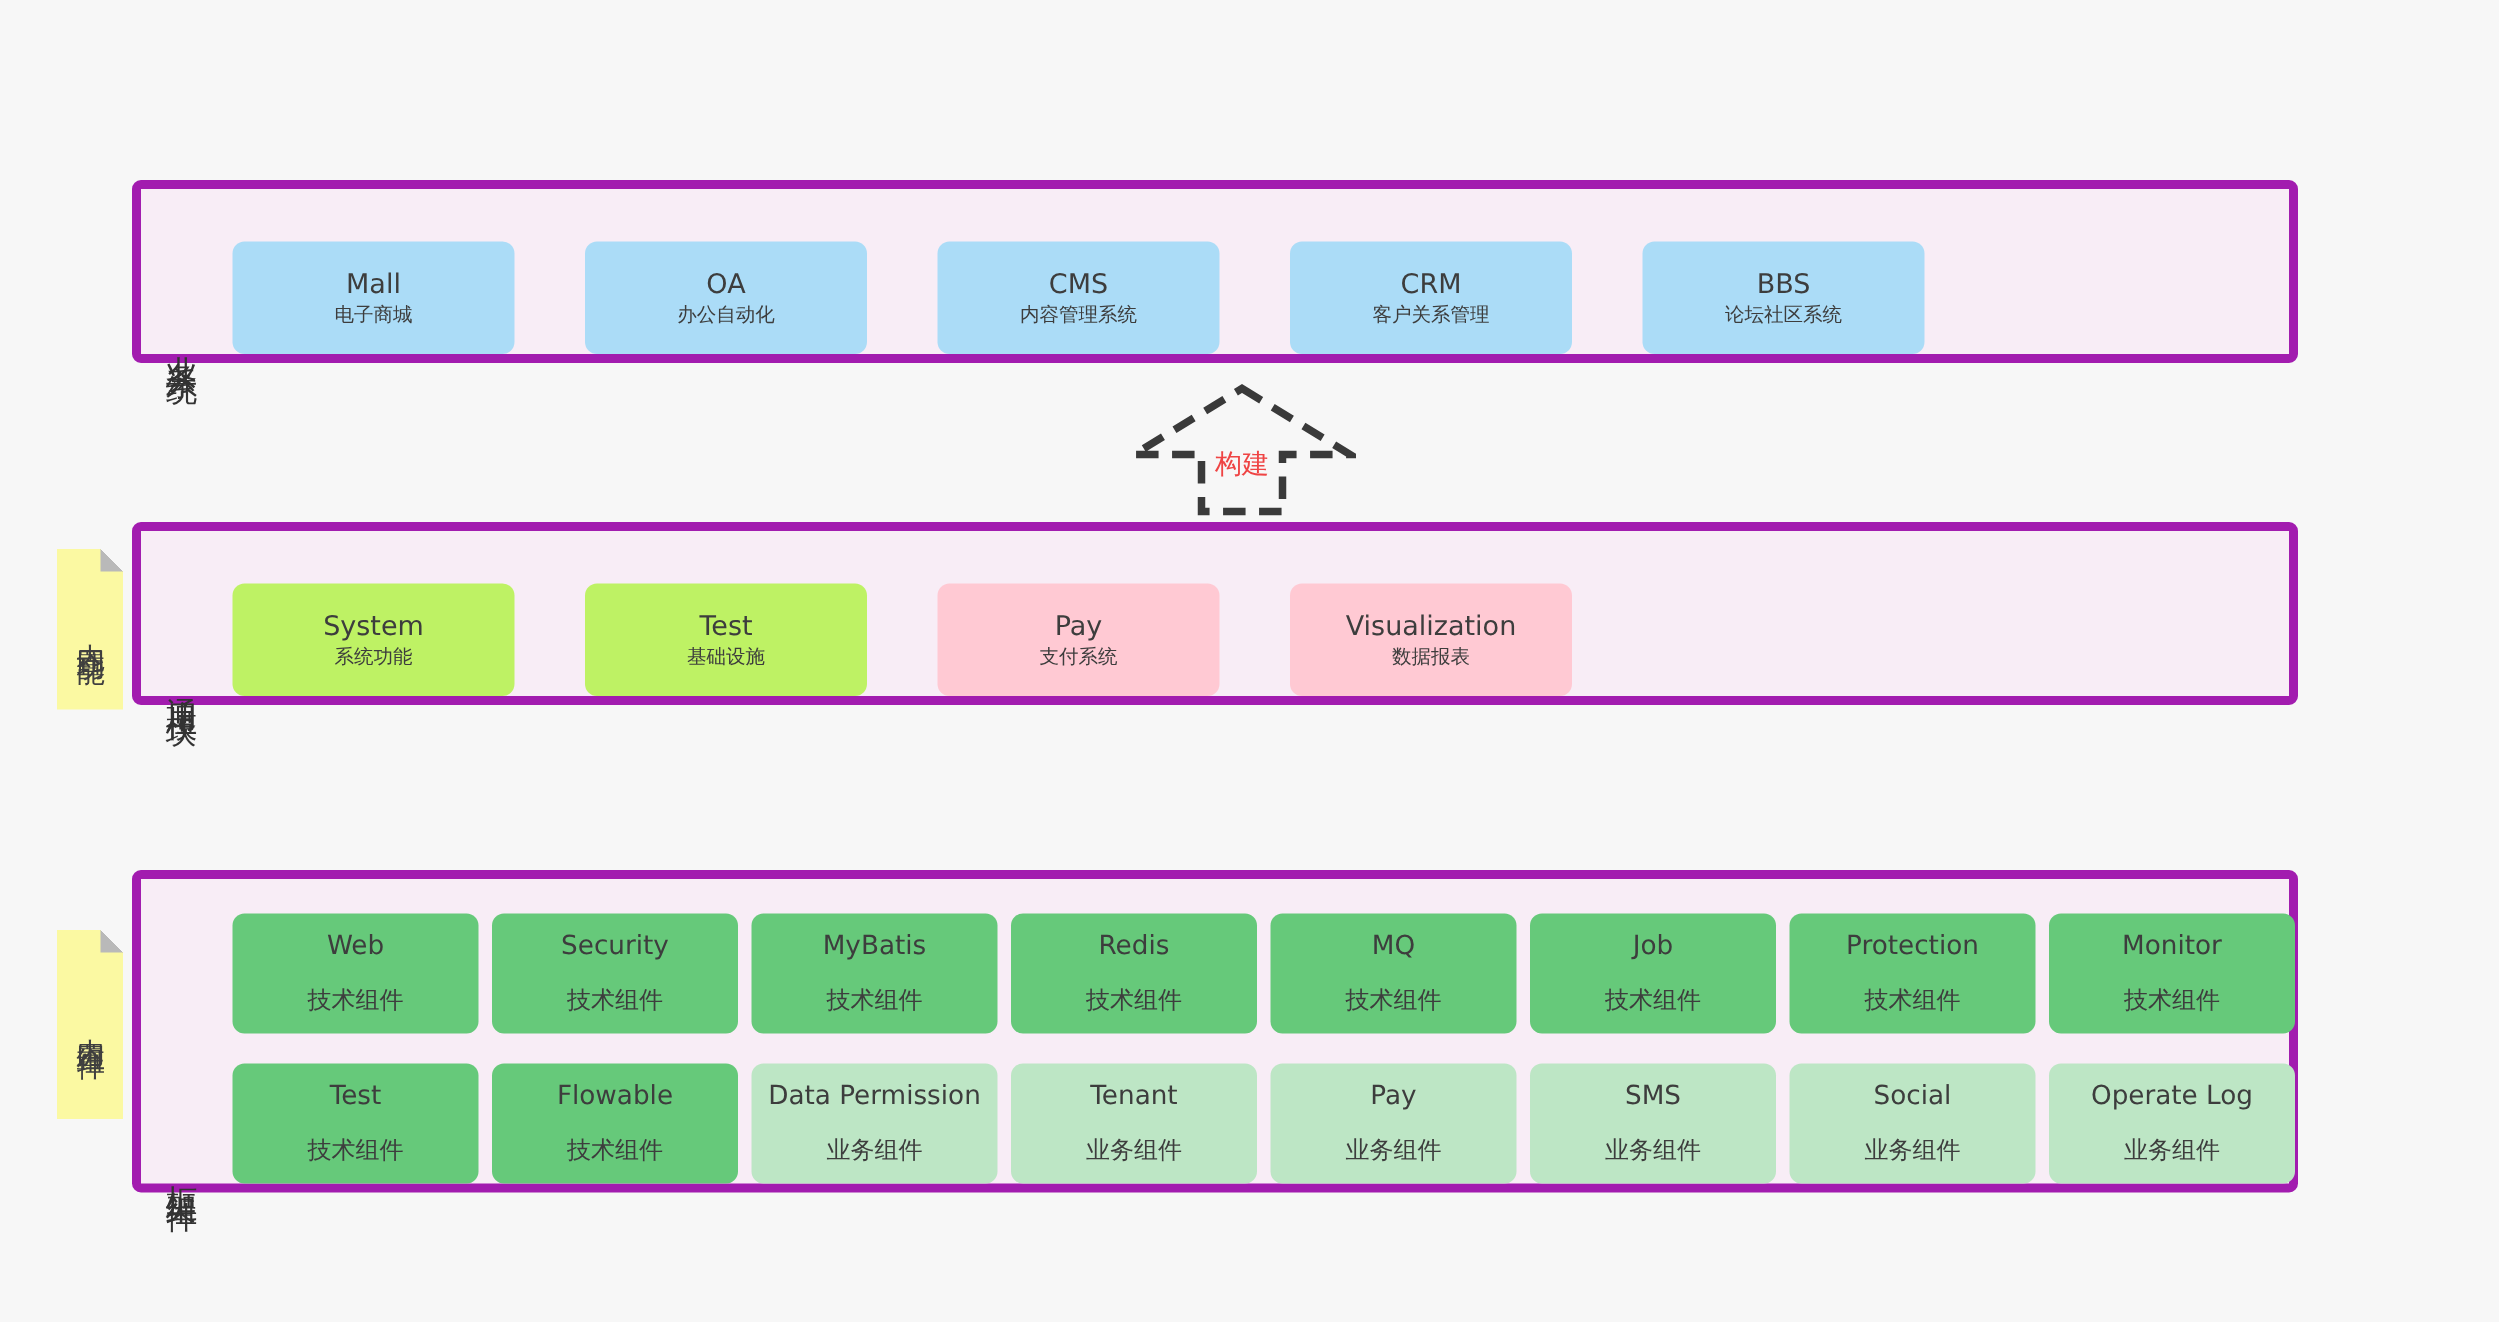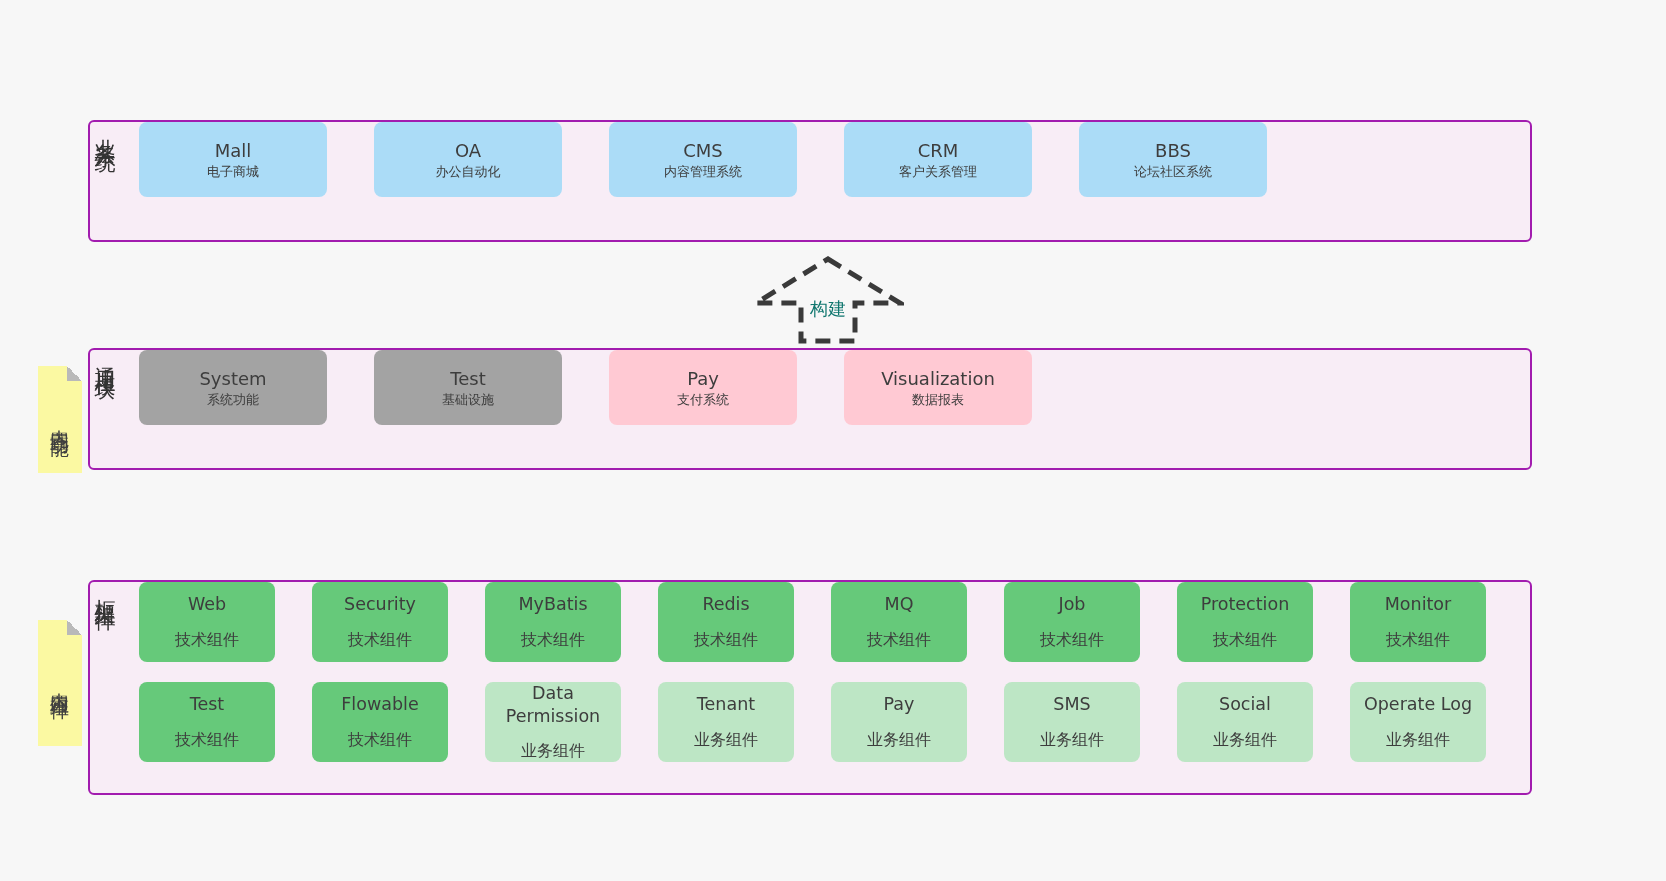--- a/index.html
+++ b/index.html
@@ -10,51 +10,51 @@
     color:#3d3d3d;
     position:relative;
     overflow:hidden;
   }
   .stage{position:absolute;left:0;top:0;width:1666px;height:881px;}
 
   
   .band{
     position:absolute;left:88px;width:1444px;
     background:#f8edf6;
-    border:2px solid #a21caf;
+    border:6px solid #a21caf;
     border-radius:6px;
     box-sizing:border-box;
-    display:flex;align-items:flex-start;
-    padding-left:4px;
+    display:flex;align-items:flex-end;
+    padding-left:16px;
   }
   .band-label{
     writing-mode:vertical-rl;text-orientation:upright;
     font-size:21px;color:#333;letter-spacing:4px;
     margin-right:24px;line-height:1;
     flex:0 0 auto;
   }
   .box-row{display:flex;gap:47px;align-items:center;}
 
   .box{
     width:188px;height:75px;border-radius:8px;
     display:flex;flex-direction:column;justify-content:center;align-items:center;
     text-align:center;box-sizing:border-box;padding:4px 8px;
   }
   .box-name{font-size:18px;line-height:1.35;}
   .box-sub{font-size:13px;line-height:1.35;}
 
   .blue{background:#abdcf7;}
-  .red{background:#a3a3a3;}
+  .red{background:#bef264;}
   .pink{background:#ffc9d3;}
   .green{background:#66c97a;}
   .green-light{background:#bde6c5;}
 
   
   .grid{display:grid;grid-template-columns:repeat(8,140px);gap:20px 33px;}
-  .grid .box{width:136px;height:80px;border-radius:8px;padding:2px 6px;}
+  .grid .box{width:164px;height:80px;border-radius:8px;padding:2px 6px;}
   .grid .box-name{font-size:17.5px;line-height:1.3;}
   .grid .box-sub{font-size:16px;line-height:1.3;margin-top:14px;}
 
   
   .sticky{
     position:absolute;left:38px;width:44px;
     background:#fbf9a2;
     display:flex;justify-content:center;align-items:center;
     box-sizing:border-box;
   }
@@ -66,21 +66,21 @@
     writing-mode:vertical-rl;text-orientation:upright;
     font-size:19px;color:#3f3f3f;letter-spacing:3px;line-height:1;
   }
 
   
   .arrow{position:absolute;width:152px;height:88px;}
   .arrow svg{display:block;}
   .arrow-label{
     position:absolute;left:50%;top:40px;transform:translateX(-50%);
     background:#f7f7f7;padding:1px 4px;
-    font-size:18px;color:#0f766e;white-space:nowrap;
+    font-size:18px;color:#ef4444;white-space:nowrap;
   }
 </style>
 </head>
 <body>
 
 <div class="stage">
 
   <div class="band" style="top:120px;height:122px;">
     <div class="band-label">业务系统</div>
     <div class="box-row">

